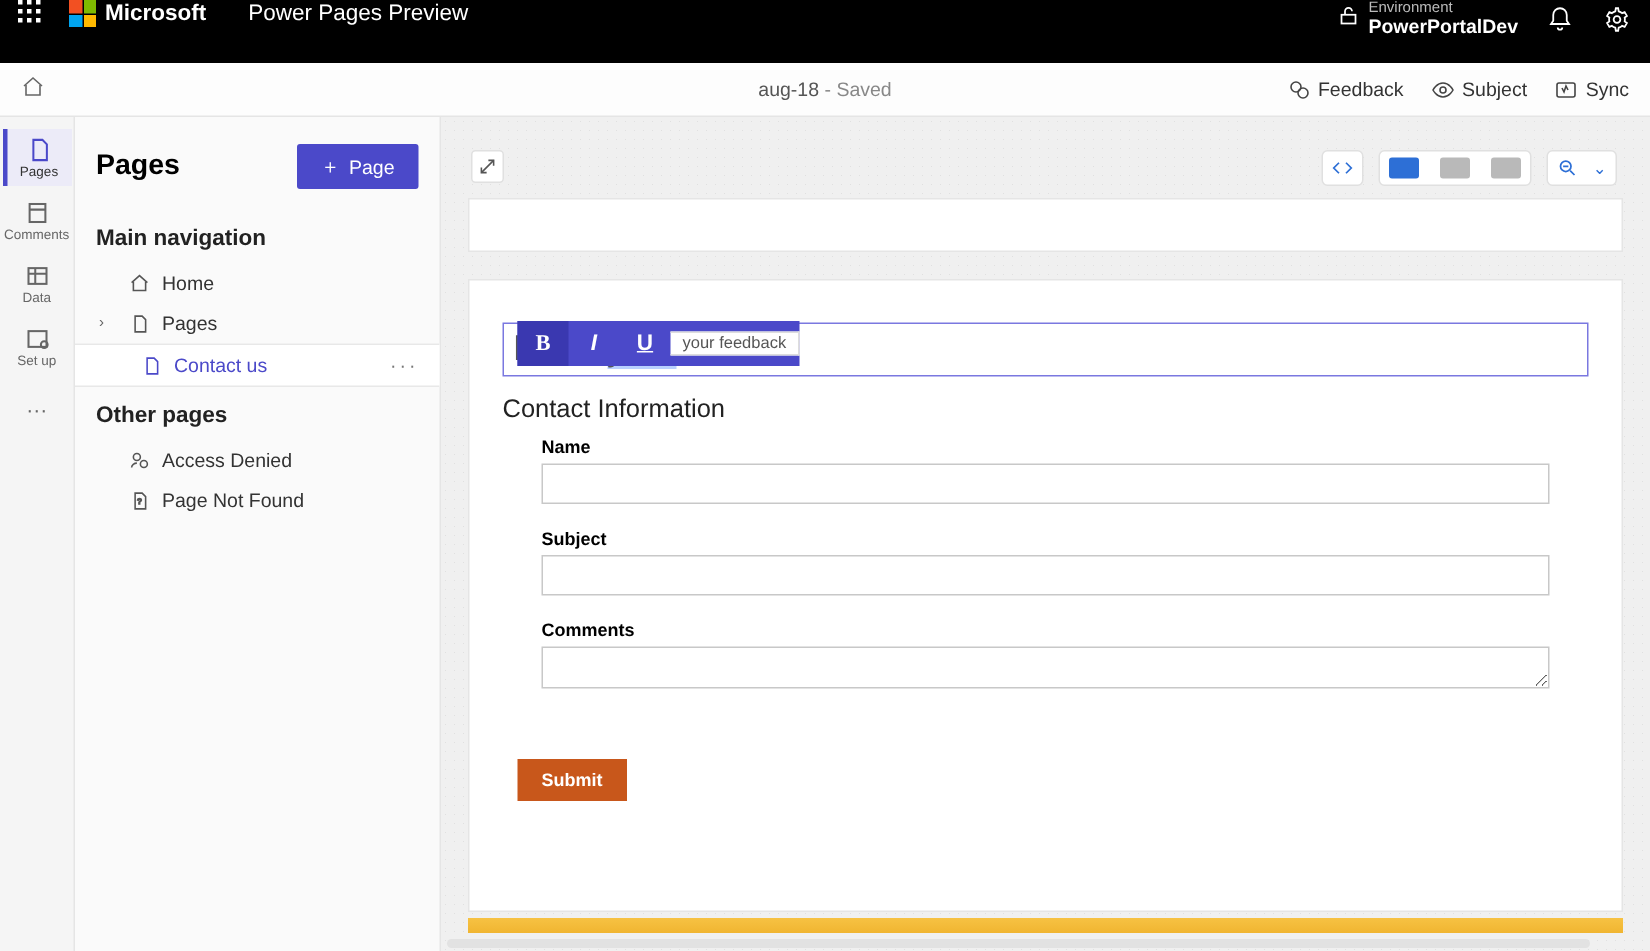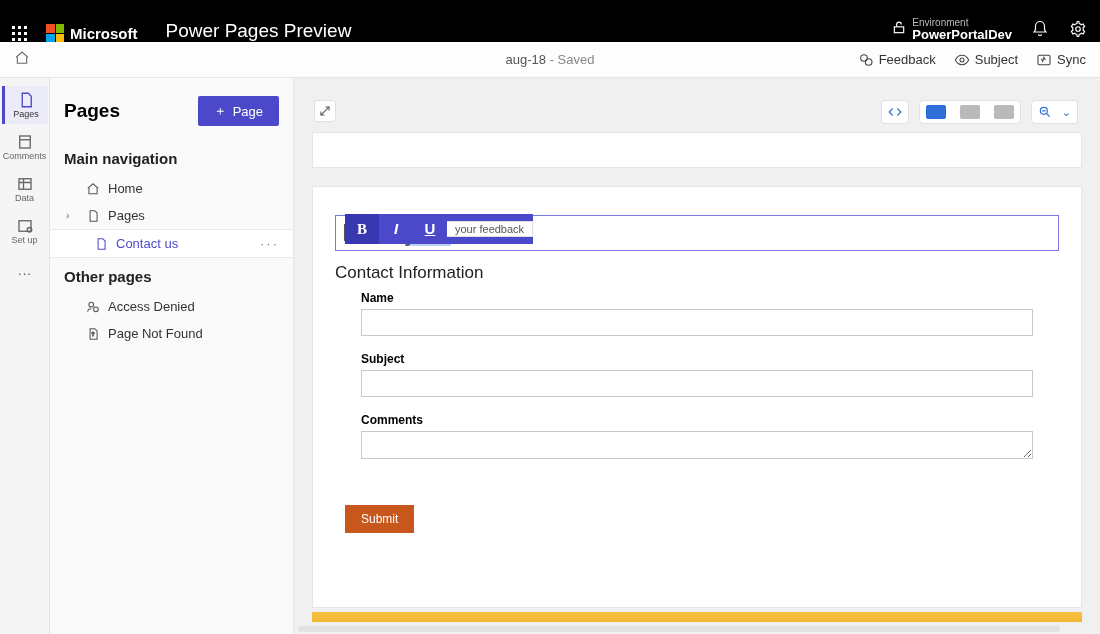--- a/index.html
+++ b/index.html
@@ -1,24 +1,24 @@
 <!DOCTYPE html>
 <html><head>
 <meta charset="utf-8">
 <style>
   * { box-sizing: border-box; margin: 0; padding: 0; font-family: "Segoe UI", Arial, sans-serif; }
   html, body { width: 1100px; height: 634px; overflow: hidden; background: #fff; }
-  .topbar { height: 42px; background: #000; color: #fff; display: flex; align-items: flex-end; padding: 0 12px; }
+  .topbar { height: 42px; background: #000; color: #fff; display: flex; align-items: flex-start; padding: 0 12px; }
   .waffle { width: 16px; height: 16px; display: grid; grid-template-columns: repeat(3,3px); grid-template-rows: repeat(3,3px); gap: 3px; margin-right: 18px; }
   .waffle span { background:#fff; }
   .ms-logo { width: 18px; height: 18px; display: grid; grid-template-columns: 1fr 1fr; grid-template-rows: 1fr 1fr; gap:1px; margin-right:6px; }
   .ms-logo span:nth-child(1){background:#f25022;} .ms-logo span:nth-child(2){background:#7fba00;}
   .ms-logo span:nth-child(3){background:#00a4ef;} .ms-logo span:nth-child(4){background:#ffb900;}
   .brand { font-weight:600; font-size:15px; margin-right:28px; }
-  .product { font-size:19px; }
+  .product { font-size:15px; }
   .topbar-right { margin-left:auto; display:flex; align-items:center; gap:18px; }
   .env { line-height:1.1; font-size:11px; }
   .env .env-label { color:#bbb; font-size:10px; }
   .env .env-name { font-size:13px; font-weight:600; }
   .icon-btn { width:20px; height:20px; display:flex; align-items:center; justify-content:center; cursor:pointer; }
 
   .cmdbar { height:36px; border-bottom:1px solid #e5e5e5; background:#fdfdfd; display:flex; align-items:center; padding:0 14px; color:#555; font-size:13px; }
   .cmdbar .home-icon { margin-right: 10px; }
   .cmdbar .doc-title { position:absolute; left:50%; transform:translateX(-50%); }
   .cmdbar .doc-title .saved { color:#888; }
@@ -67,21 +67,21 @@
   .inline-toolbar button { background:transparent; border:none; color:#fff; width:34px; height:30px; font-size:15px; font-weight:700; cursor:pointer; font-family:"Times New Roman", serif;}
   .inline-toolbar button.active { background:#3a38b0; }
   .inline-toolbar .caption { background:#fff; color:#555; font-size:11px; padding:0 8px; height:16px; display:flex; align-items:center; border:1px solid #ddd; border-left:none;}
   .editable-heading { border:1px solid #7a78e0; padding:3px 6px; font-size:24px; color:#555; margin-top:28px; }
   .editable-heading .sel { background:#b9d1ff; }
   .section-h { font-size:17px; color:#222; margin-top:12px; margin-bottom:8px; }
   .form-group { margin:8px 26px 16px 26px; }
   .form-group label { font-weight:700; font-size:12px; display:block; margin-bottom:4px; }
   .form-group input, .form-group textarea { width:100%; border:1px solid #c8c8c8; padding:5px 6px; font-size:13px; background:#fff; }
   .form-group textarea { height:28px; resize:both; }
-  .submit-btn { background:#c8571b; color:#fff; border:none; padding:7px 16px; font-size:12px; font-weight:400; margin:26px 0 0 10px; cursor:pointer;}
+  .submit-btn { background:#c8571b; color:#fff; border:none; padding:7px 16px; font-size:12px; font-weight:700; margin:26px 0 0 10px; cursor:pointer;}
   .orange-bar { position:absolute; left:18px; right:18px; bottom:12px; height:10px; background:linear-gradient(#f7c243,#f0b531); z-index:2; }
   .h-scroll { position:absolute; left:4px; right:40px; bottom:2px; height:6px; background:#e2e2e2; border-radius:3px; z-index:6;}
 </style>
 </head>
 <body>
 
 <div class="topbar">
   <div class="waffle">
     <span></span>
       <span></span>

